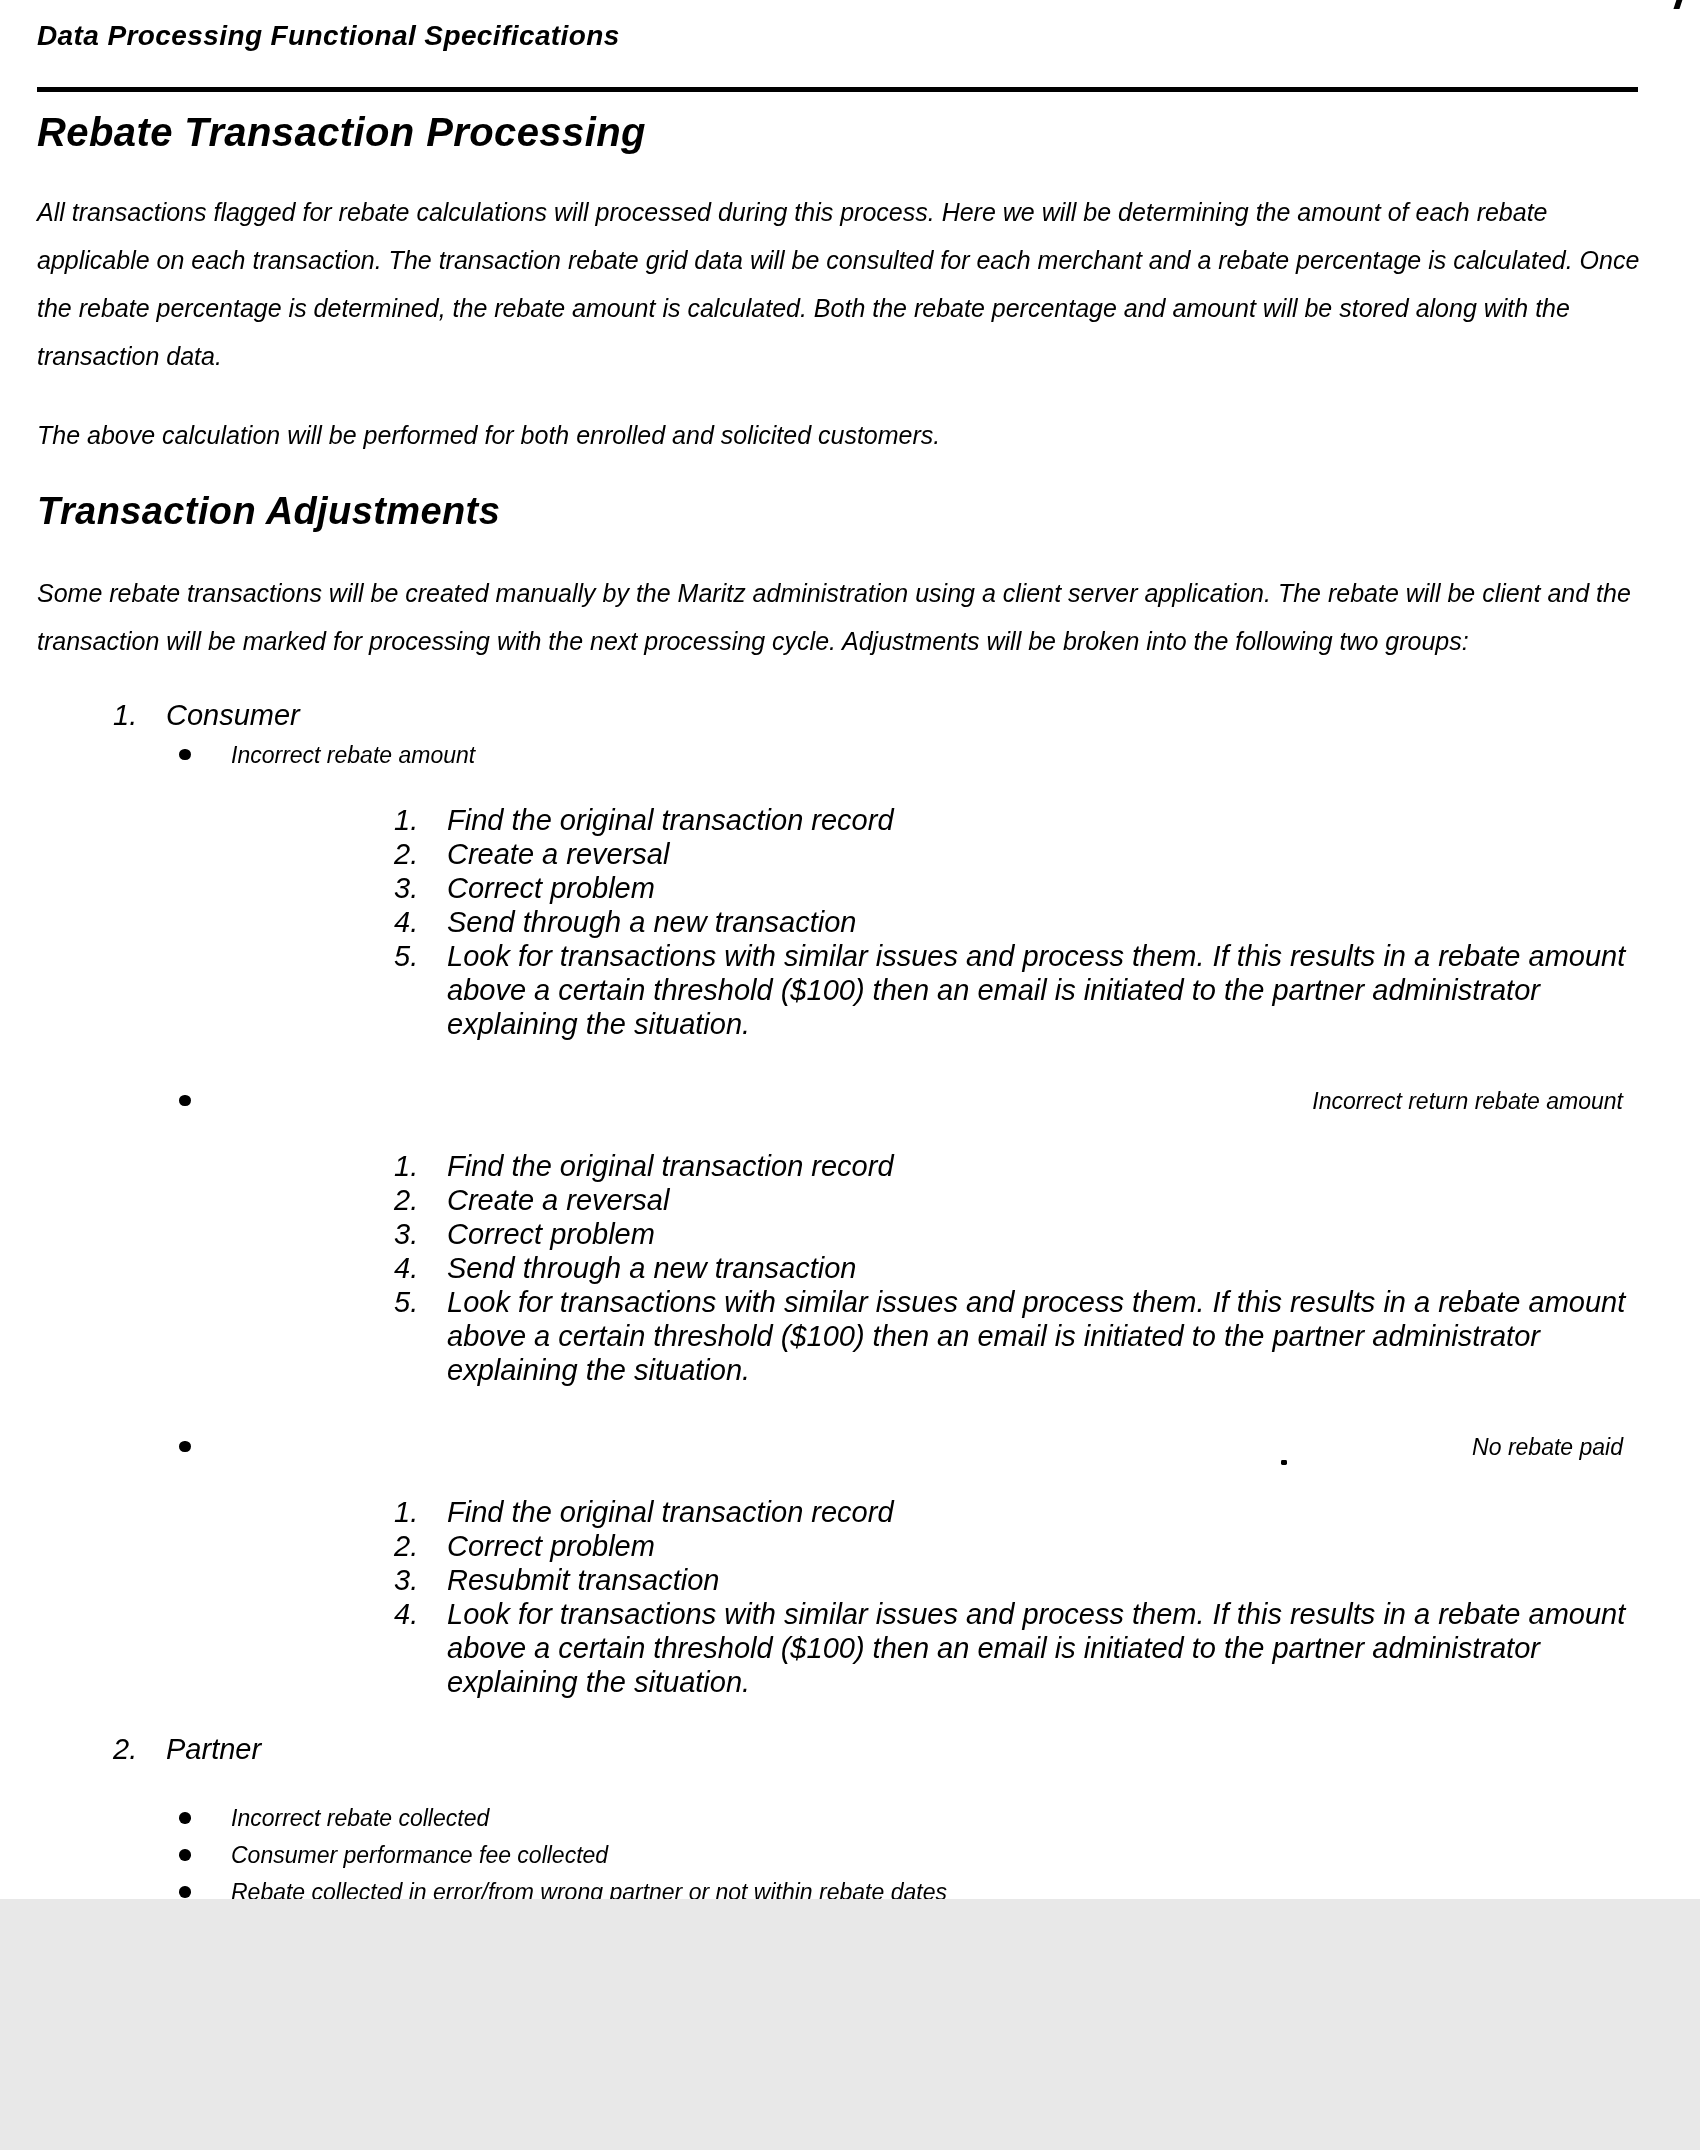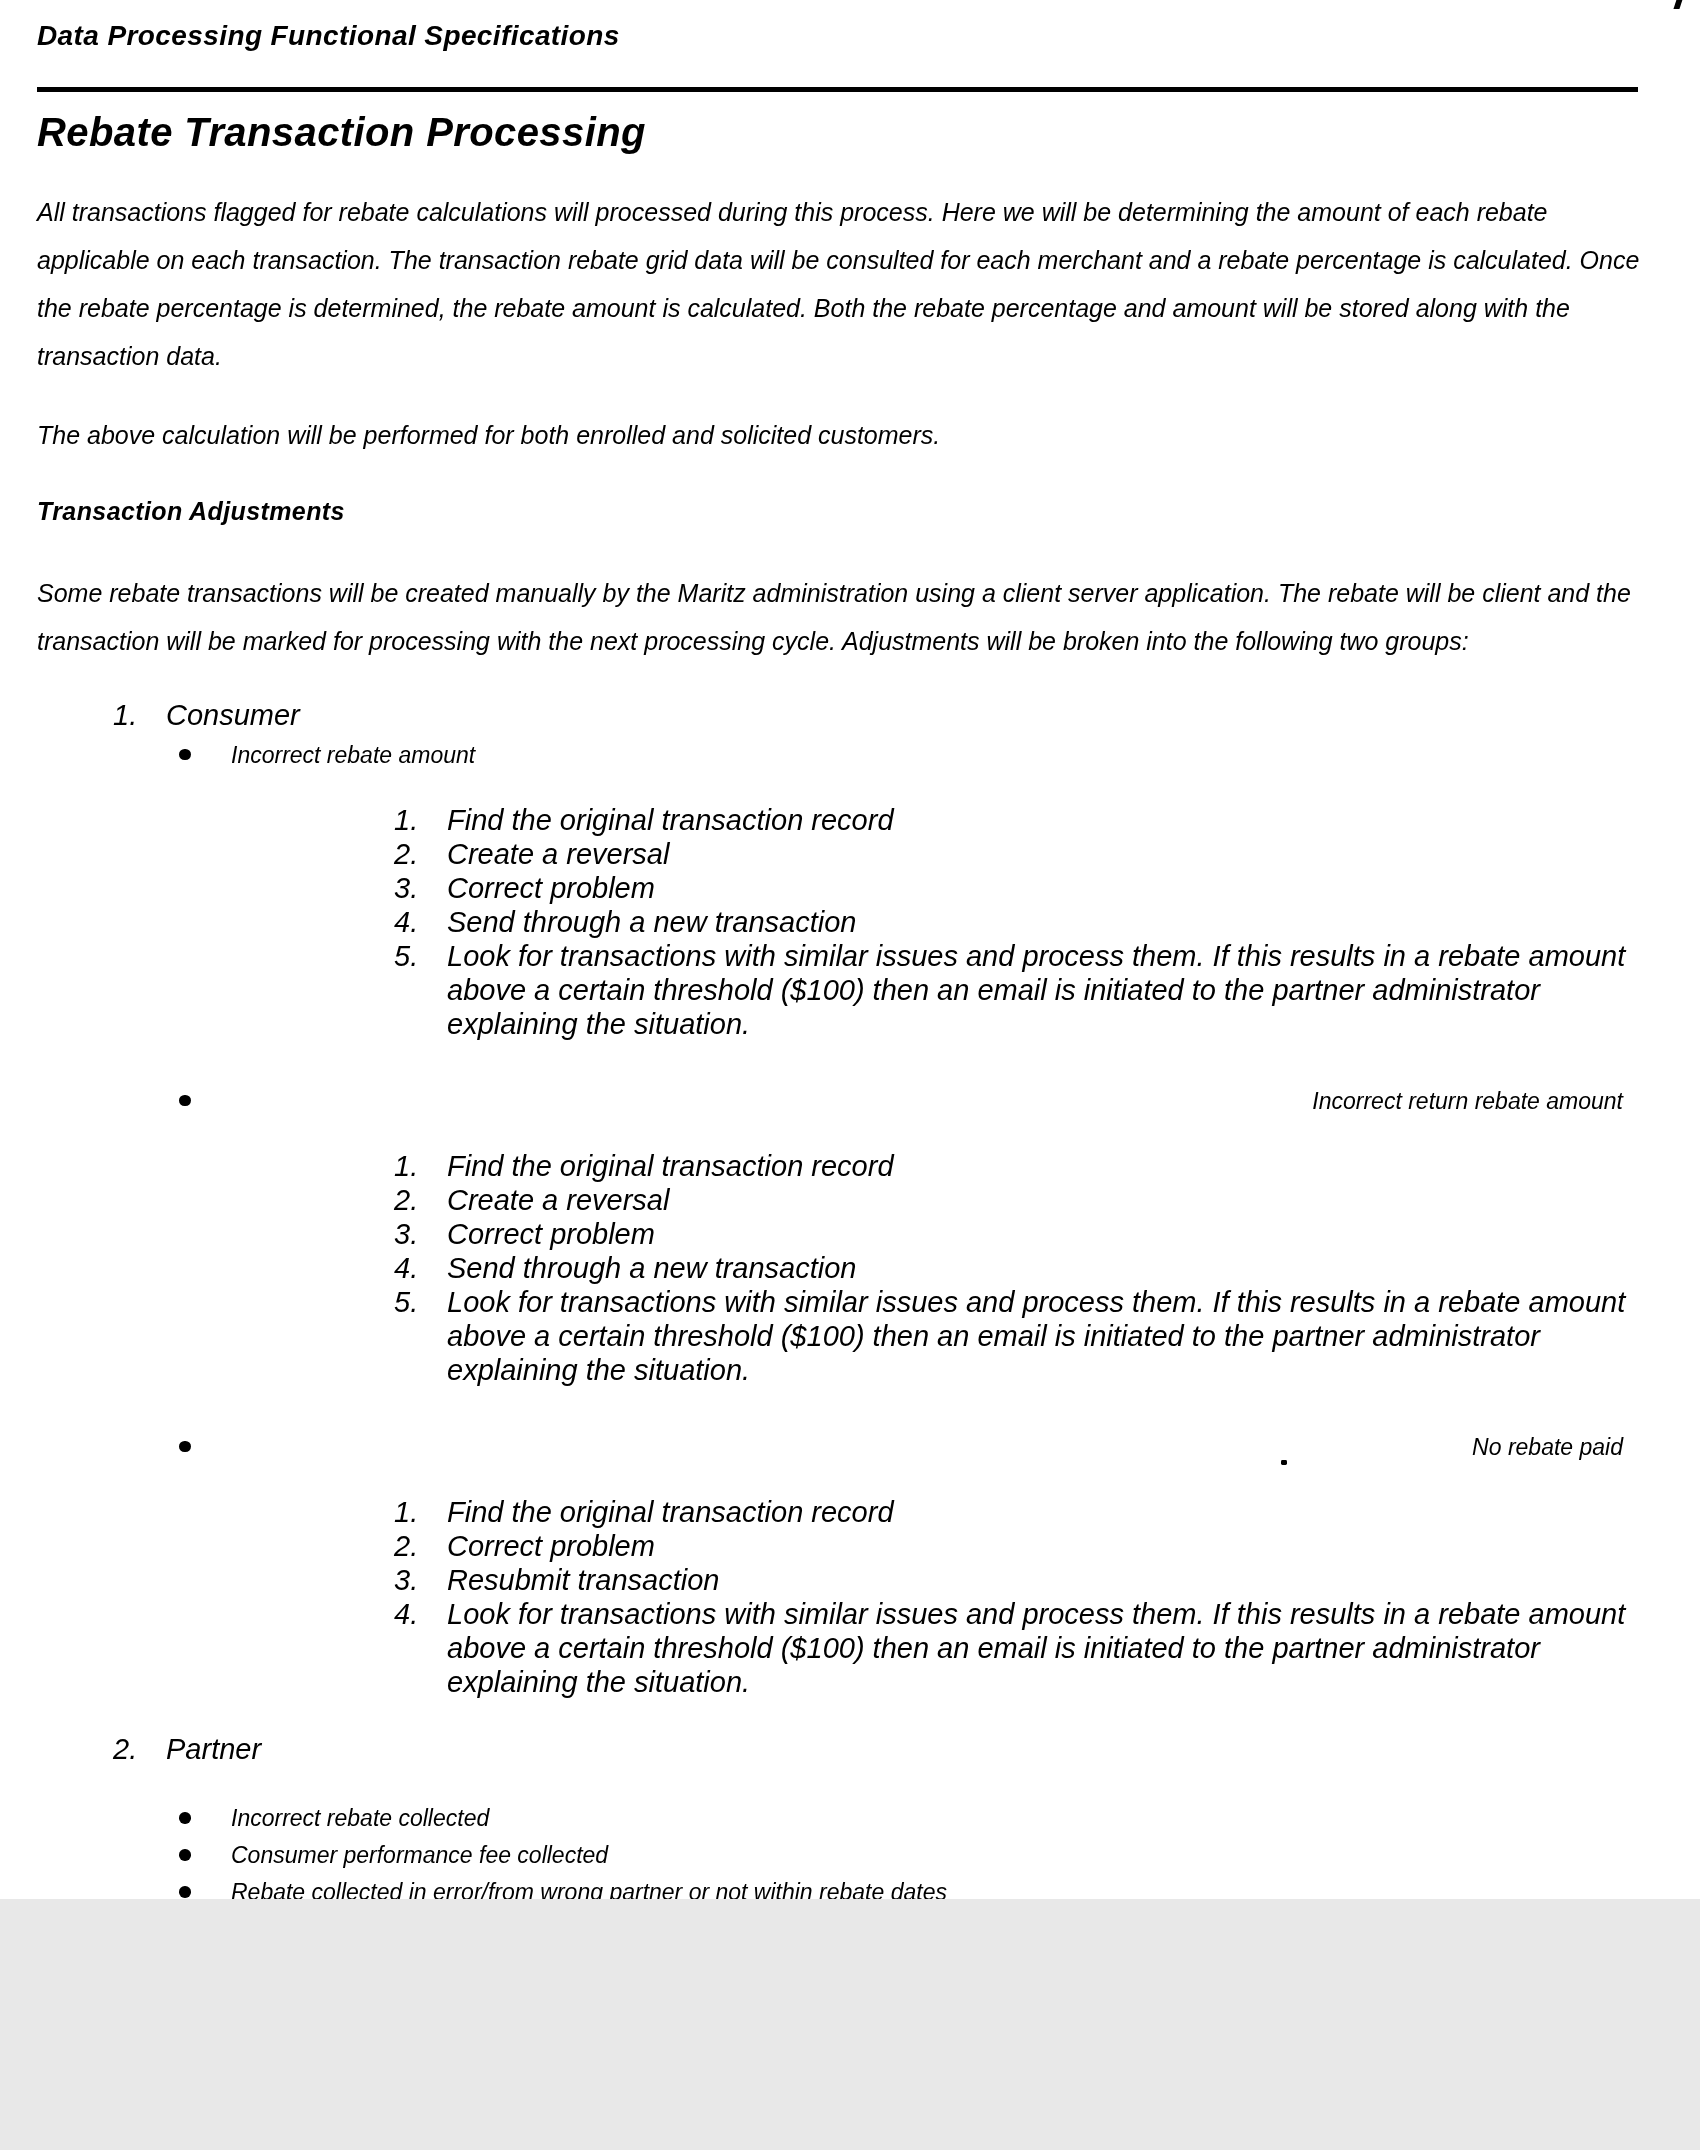--- a/index.html
+++ b/index.html
@@ -34,21 +34,21 @@
   
   .h1 {
     margin: 18.5px 0 0 37px;
     font-size: 40px;
     font-weight: bold;
     line-height: 45px;
     letter-spacing: 0.4px;
   }
   .h2 {
     margin: 30px 0 0 37px;
-    font-size: 25px;
+    font-size: 38px;
     font-weight: bold;
     line-height: 44px;
     letter-spacing: 0.4px;
   }
   
   .para {
     margin: 0 0 0 37px;
     max-width: 1605px;
     font-size: 25px;
     line-height: 48px;

